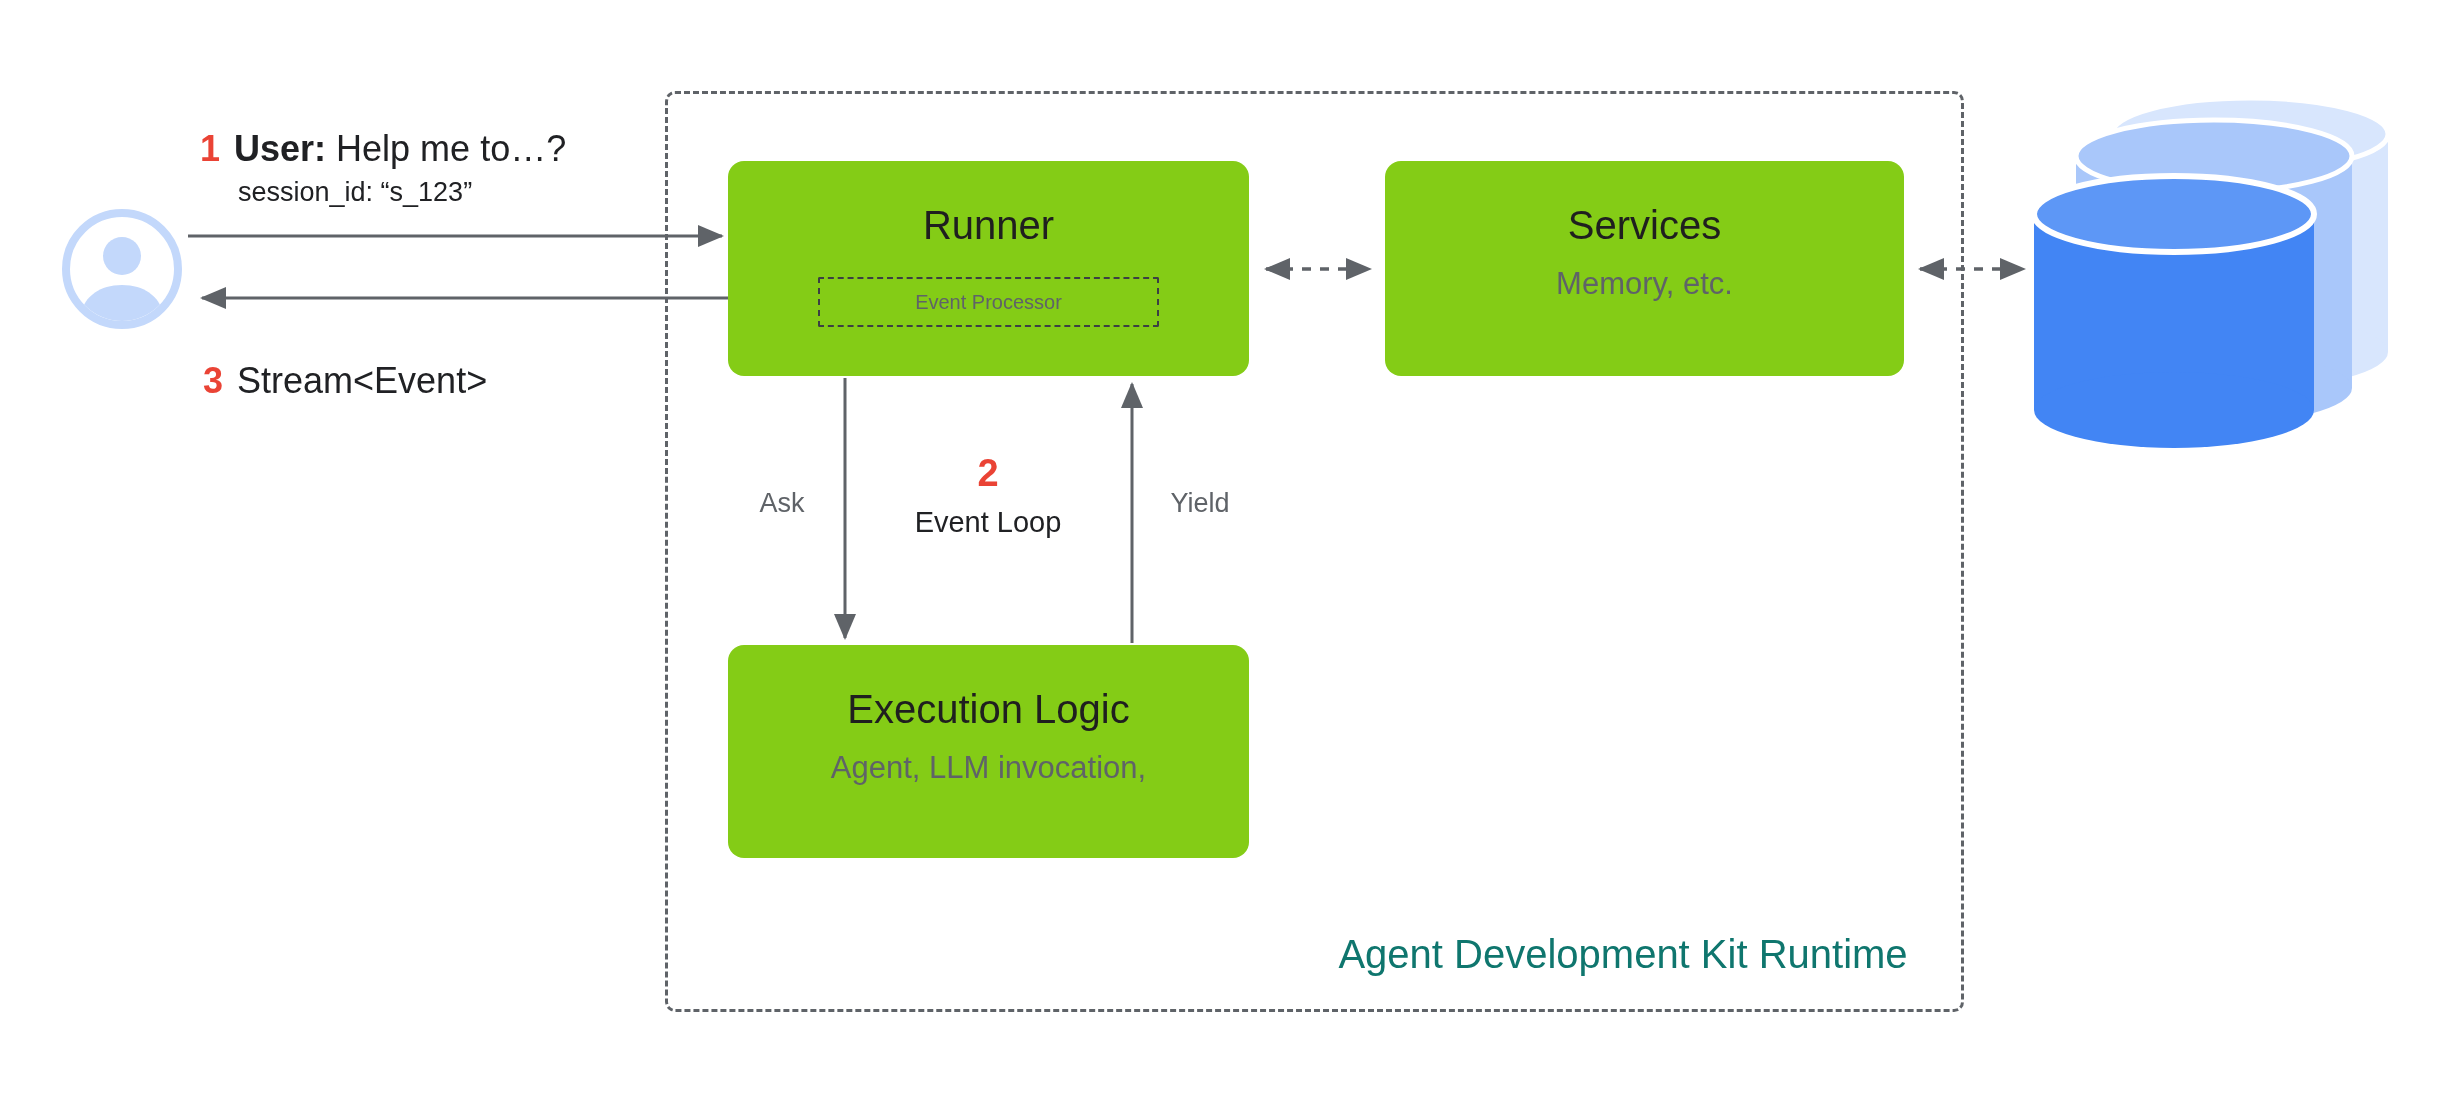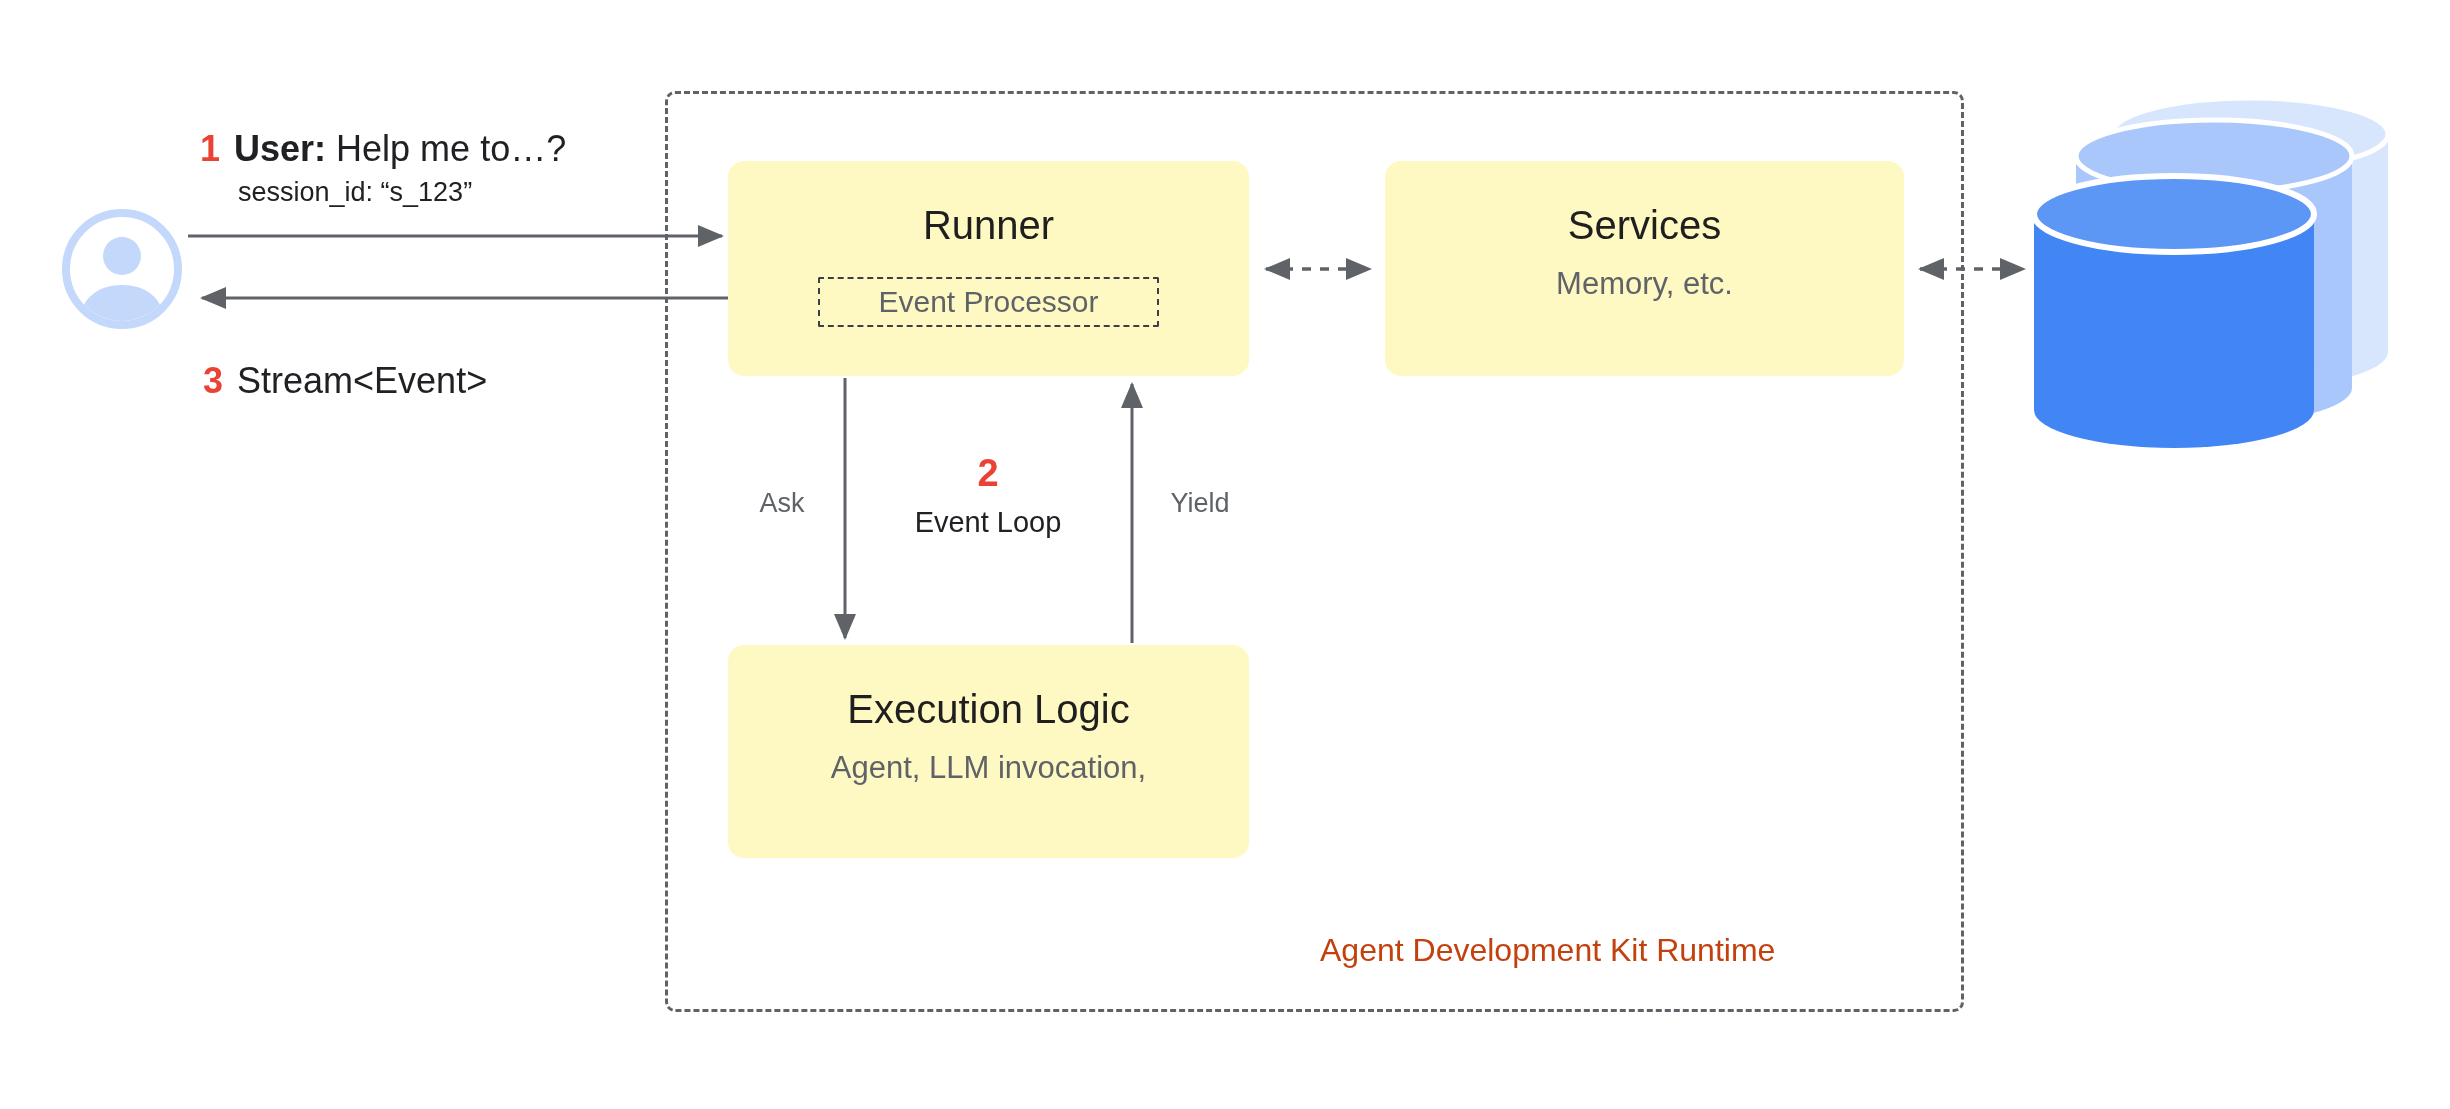--- a/index.html
+++ b/index.html
@@ -9,32 +9,32 @@
   .abs { position: absolute; }
 
   
   .flow-label { font-size: 36px; color: #202124; white-space: nowrap; }
   .flow-label .num { color: #ea4335; font-weight: bold; margin-right: 14px; }
   .flow-label .strong { font-weight: bold; margin-right: 10px; }
   .session-label { font-size: 27px; color: #202124; white-space: nowrap; }
 
   
   .adk-box { border: 3px dashed #5f6368; border-radius: 10px; box-sizing: border-box; }
-  .runtime-label { font-size: 32px; color: #c2410c; text-align: left; white-space: nowrap; }
+  .runtime-label { font-size: 40px; color: #0f766e; text-align: center; white-space: nowrap; }
 
   
-  .box { background: #fef9c3; border-radius: 16px; box-sizing: border-box;
+  .box { background: #84cc16; border-radius: 16px; box-sizing: border-box;
          display: flex; flex-direction: column; align-items: center; padding-top: 40px; }
   .box-title { font-size: 40px; line-height: 48px; color: #1f1f1f; }
   .box-desc { margin-top: 15px; font-size: 31px; line-height: 40px; color: #5f6368; text-align: center; }
 
   .event-processor { margin-top: 28px; width: 341px; height: 50px; box-sizing: border-box;
                      border: 2px dashed #3c4043; border-radius: 2px;
                      display: flex; align-items: center; justify-content: center;
-                     font-size: 30px; color: #5f6368; }
+                     font-size: 20px; color: #5f6368; }
 
   
   .loop-side-label { font-size: 27px; color: #5f6368; }
   .loop-num { font-size: 38px; font-weight: bold; color: #ea4335; text-align: center; }
   .loop-title { font-size: 29px; color: #202124; text-align: center; white-space: nowrap; }
 
   .storage-label { font-size: 34px; color: #ffffff; text-align: center; }
 
   svg.overlay { pointer-events: none; }
 </style>

